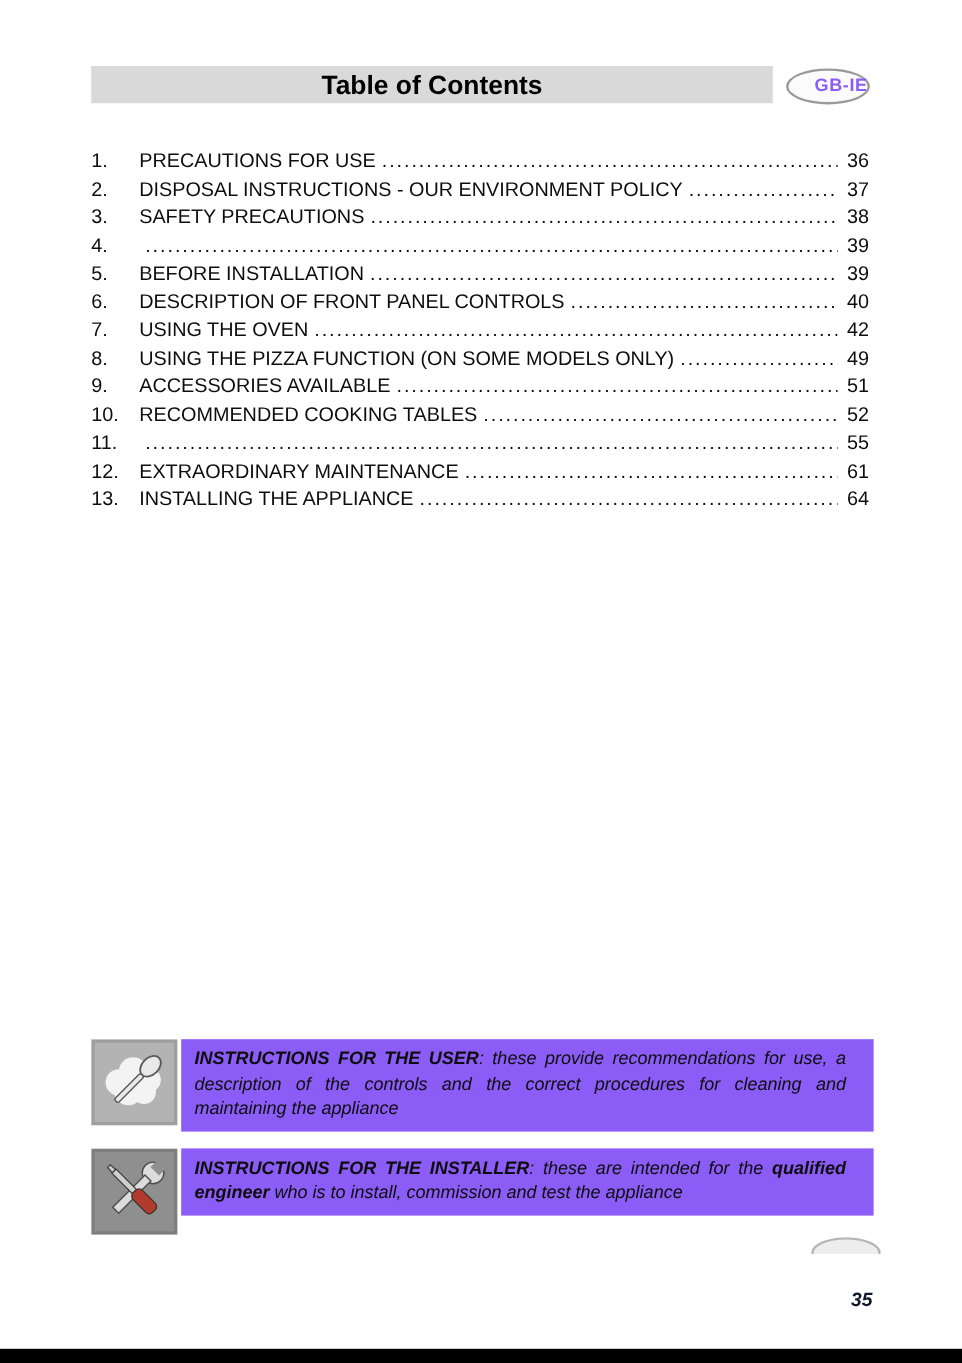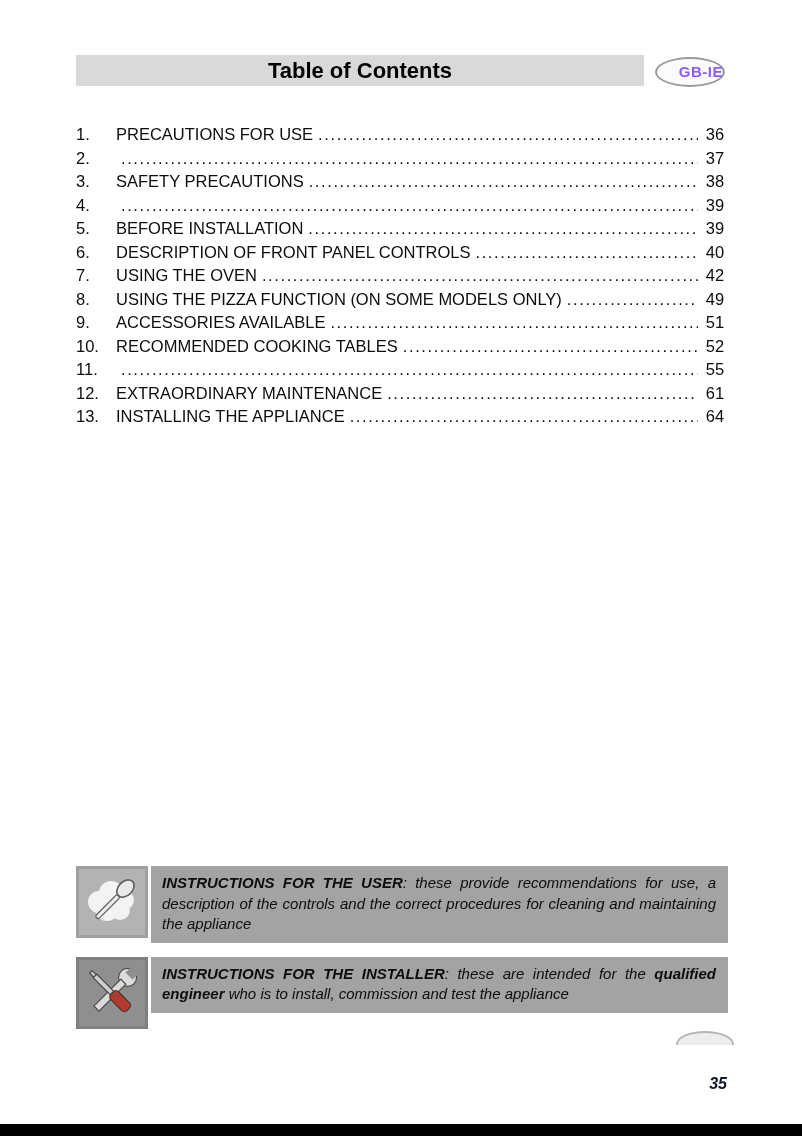--- a/index.html
+++ b/index.html
@@ -80,22 +80,22 @@
     margin-bottom: 14px;
   }
   .note-icon {
     flex: none;
     width: 72px; height: 72px;
     margin-right: 3px;
   }
   .note-icon svg { display: block; width: 72px; height: 72px; }
   .note-text {
     flex: 1;
-    background: #a3a3a3;
-    padding: 7px 12px 8px 11px;
+    background: #8b5cf6;
+    padding: 7px 23px 8px 11px;
     font-size: 15px;
     font-style: italic;
     line-height: 20.5px;
     text-align: justify;
     color: #0d0d0d;
   }
   .note-lead { font-weight: bold; }
 
   
   .oval-clip {
@@ -135,20 +135,21 @@
 
   <div class="toc">
     <div class="toc-row">
       <span class="toc-num">1.</span>
       <span class="toc-title">PRECAUTIONS FOR USE</span>
       <span class="toc-leader"></span>
       <span class="toc-page">36</span>
     </div>
     <div class="toc-row">
       <span class="toc-num">2.</span>
+      <span class="toc-title">DISPOSAL INSTRUCTIONS - OUR ENVIRONMENT POLICY</span>
       <span class="toc-leader"></span>
       <span class="toc-page">37</span>
     </div>
     <div class="toc-row">
       <span class="toc-num">3.</span>
       <span class="toc-title">SAFETY PRECAUTIONS</span>
       <span class="toc-leader"></span>
       <span class="toc-page">38</span>
     </div>
     <div class="toc-row">

